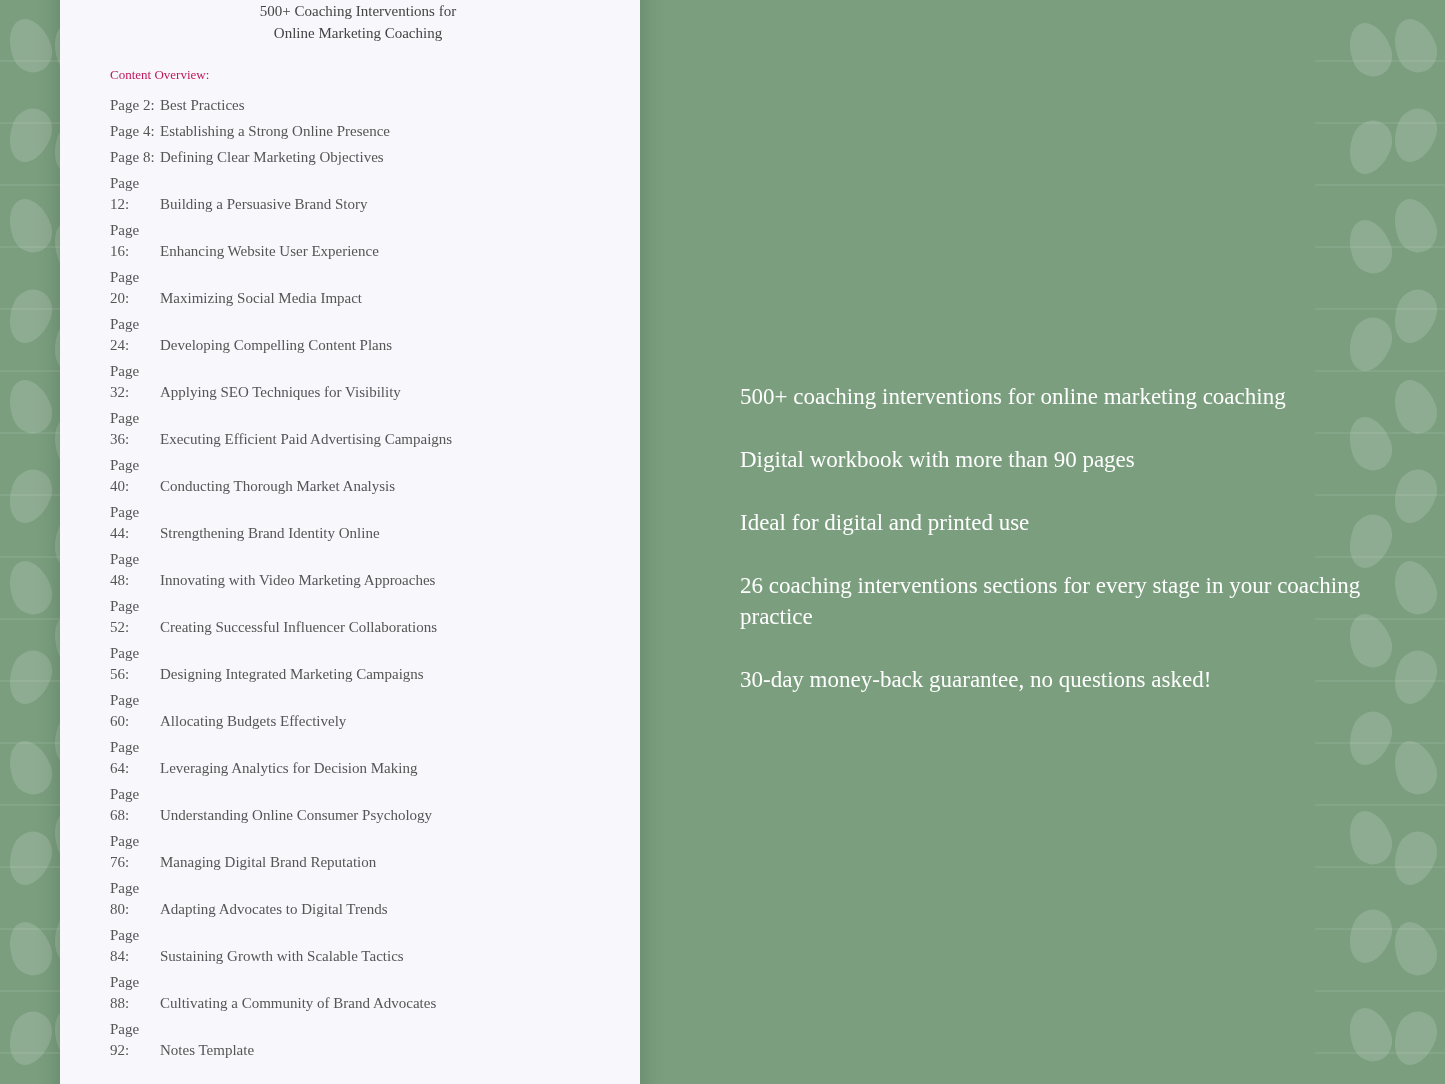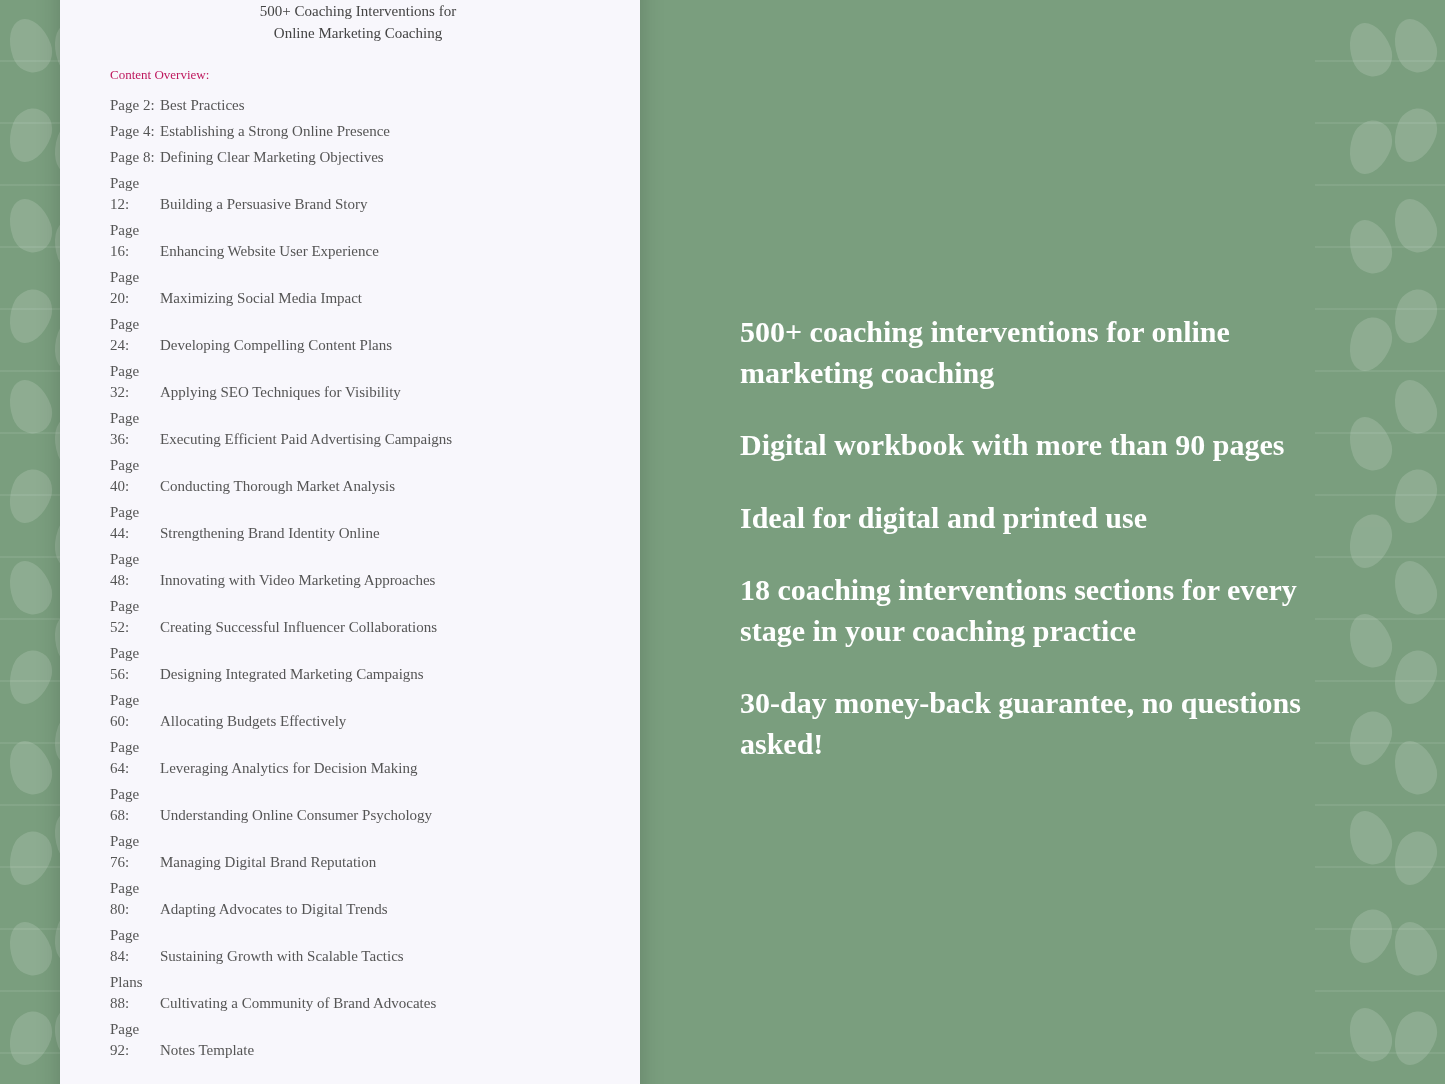--- a/index.html
+++ b/index.html
@@ -189,24 +189,24 @@
     .text-panel {
       flex: 1;
       display: flex;
       flex-direction: column;
       justify-content: center;
       padding: 40px 60px 40px 60px;
       gap: 0;
     }
 
     .feature-text {
-      font-size: 30px;
+      font-size: 23px;
       color: #ffffff;
       font-family: Georgia, 'Times New Roman', serif;
-      font-weight: bold;
+      font-weight: normal;
       line-height: 1.35;
       margin-bottom: 32px;
     }
 
     .feature-text:last-child {
       margin-bottom: 8px;
     }
   </style>
 </head>
 <body>
@@ -305,38 +305,38 @@
             <li><span class="page-num">Page 44:</span><span>Strengthening Brand Identity Online</span></li>
             <li><span class="page-num">Page 48:</span><span>Innovating with Video Marketing Approaches</span></li>
             <li><span class="page-num">Page 52:</span><span>Creating Successful Influencer Collaborations</span></li>
             <li><span class="page-num">Page 56:</span><span>Designing Integrated Marketing Campaigns</span></li>
             <li><span class="page-num">Page 60:</span><span>Allocating Budgets Effectively</span></li>
             <li><span class="page-num">Page 64:</span><span>Leveraging Analytics for Decision Making</span></li>
             <li><span class="page-num">Page 68:</span><span>Understanding Online Consumer Psychology</span></li>
             <li><span class="page-num">Page 76:</span><span>Managing Digital Brand Reputation</span></li>
             <li><span class="page-num">Page 80:</span><span>Adapting Advocates to Digital Trends</span></li>
             <li><span class="page-num">Page 84:</span><span>Sustaining Growth with Scalable Tactics</span></li>
-            <li><span class="page-num">Plans 88:</span><span>Cultivating a Community of Brand Advocates</span></li>
+            <li><span class="page-num">Page 88:</span><span>Cultivating a Community of Brand Advocates</span></li>
             <li><span class="page-num">Page 92:</span><span>Notes Template</span></li>
           </ul>
 
       </div>
 
       <div class="doc-footer-deco">
         <div class="doc-header-deco-inner">
           <div class="deco-mandala"></div>
           <div class="deco-mandala"></div>
           <div class="deco-mandala"></div>
         </div>
       </div>
 
     </div>
   </div>
 
   <div class="text-panel" id="feature-panel">
   <div class="feature-text">500+ coaching interventions for online marketing coaching</div>
       <div class="feature-text">Digital workbook with more than 90 pages</div>
       <div class="feature-text">Ideal for digital and printed use</div>
-      <div class="feature-text">18 coaching interventions sections for every stage in your coaching practice</div>
+      <div class="feature-text">26 coaching interventions sections for every stage in your coaching practice</div>
       <div class="feature-text">30-day money-back guarantee, no questions asked!</div>
     </div>
 
 </div>
 
 </body></html>

